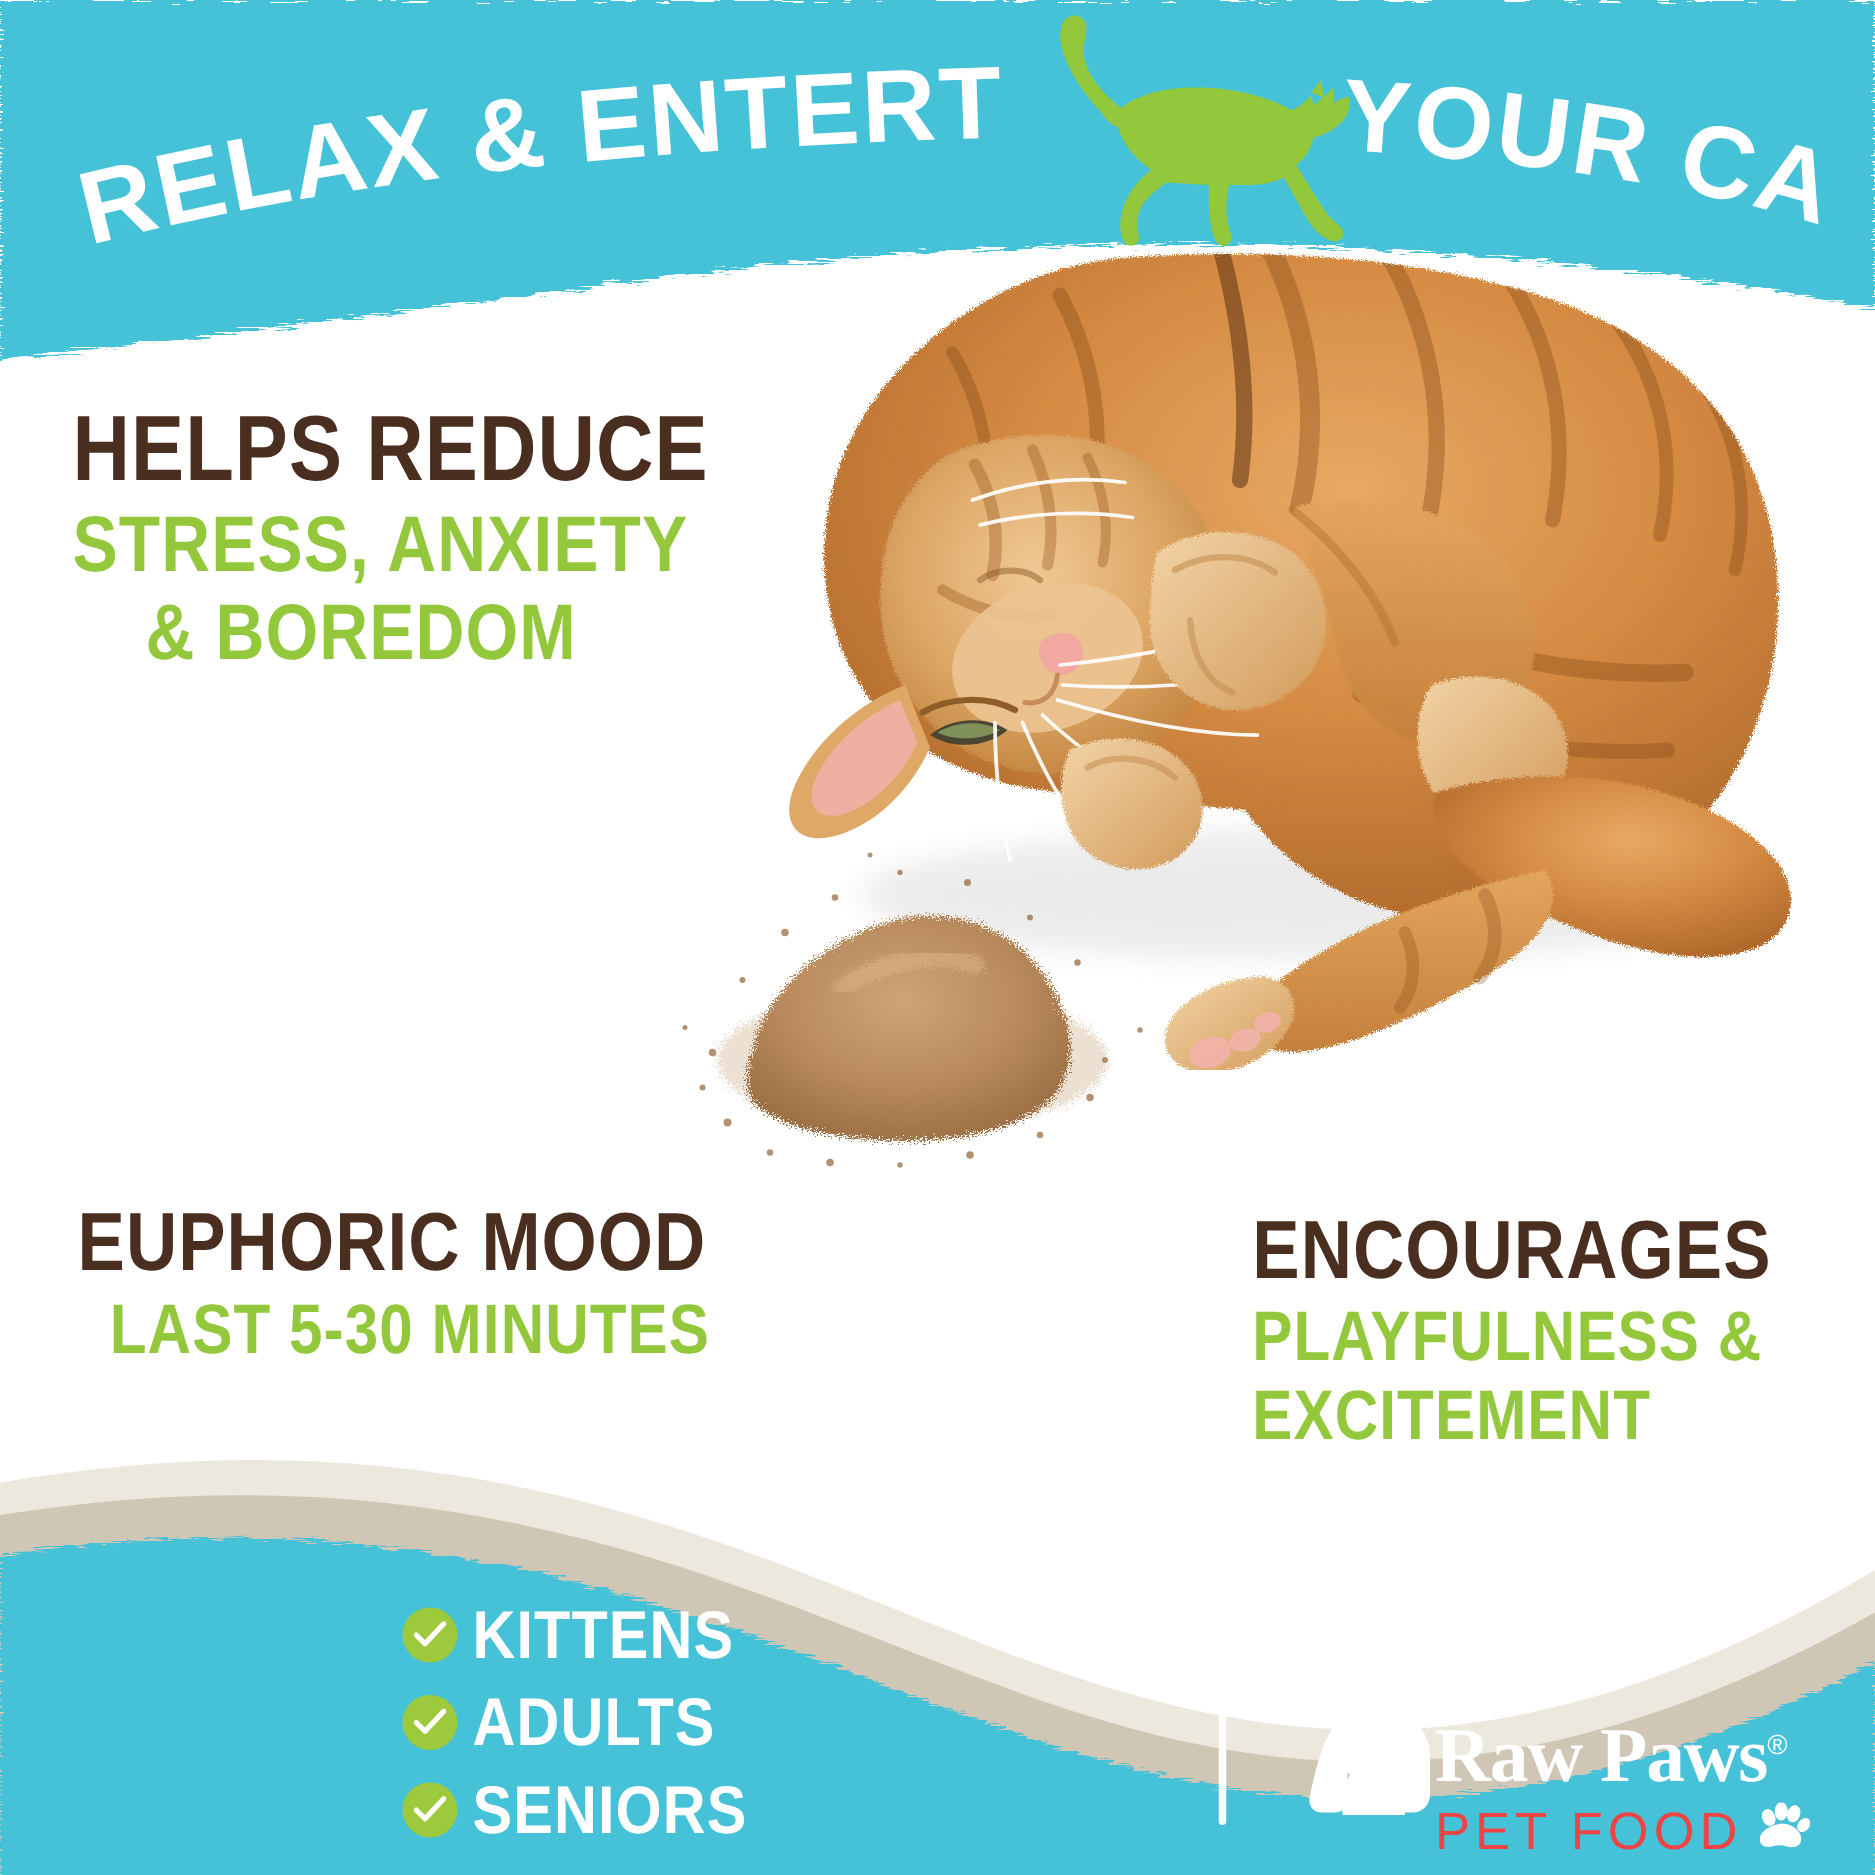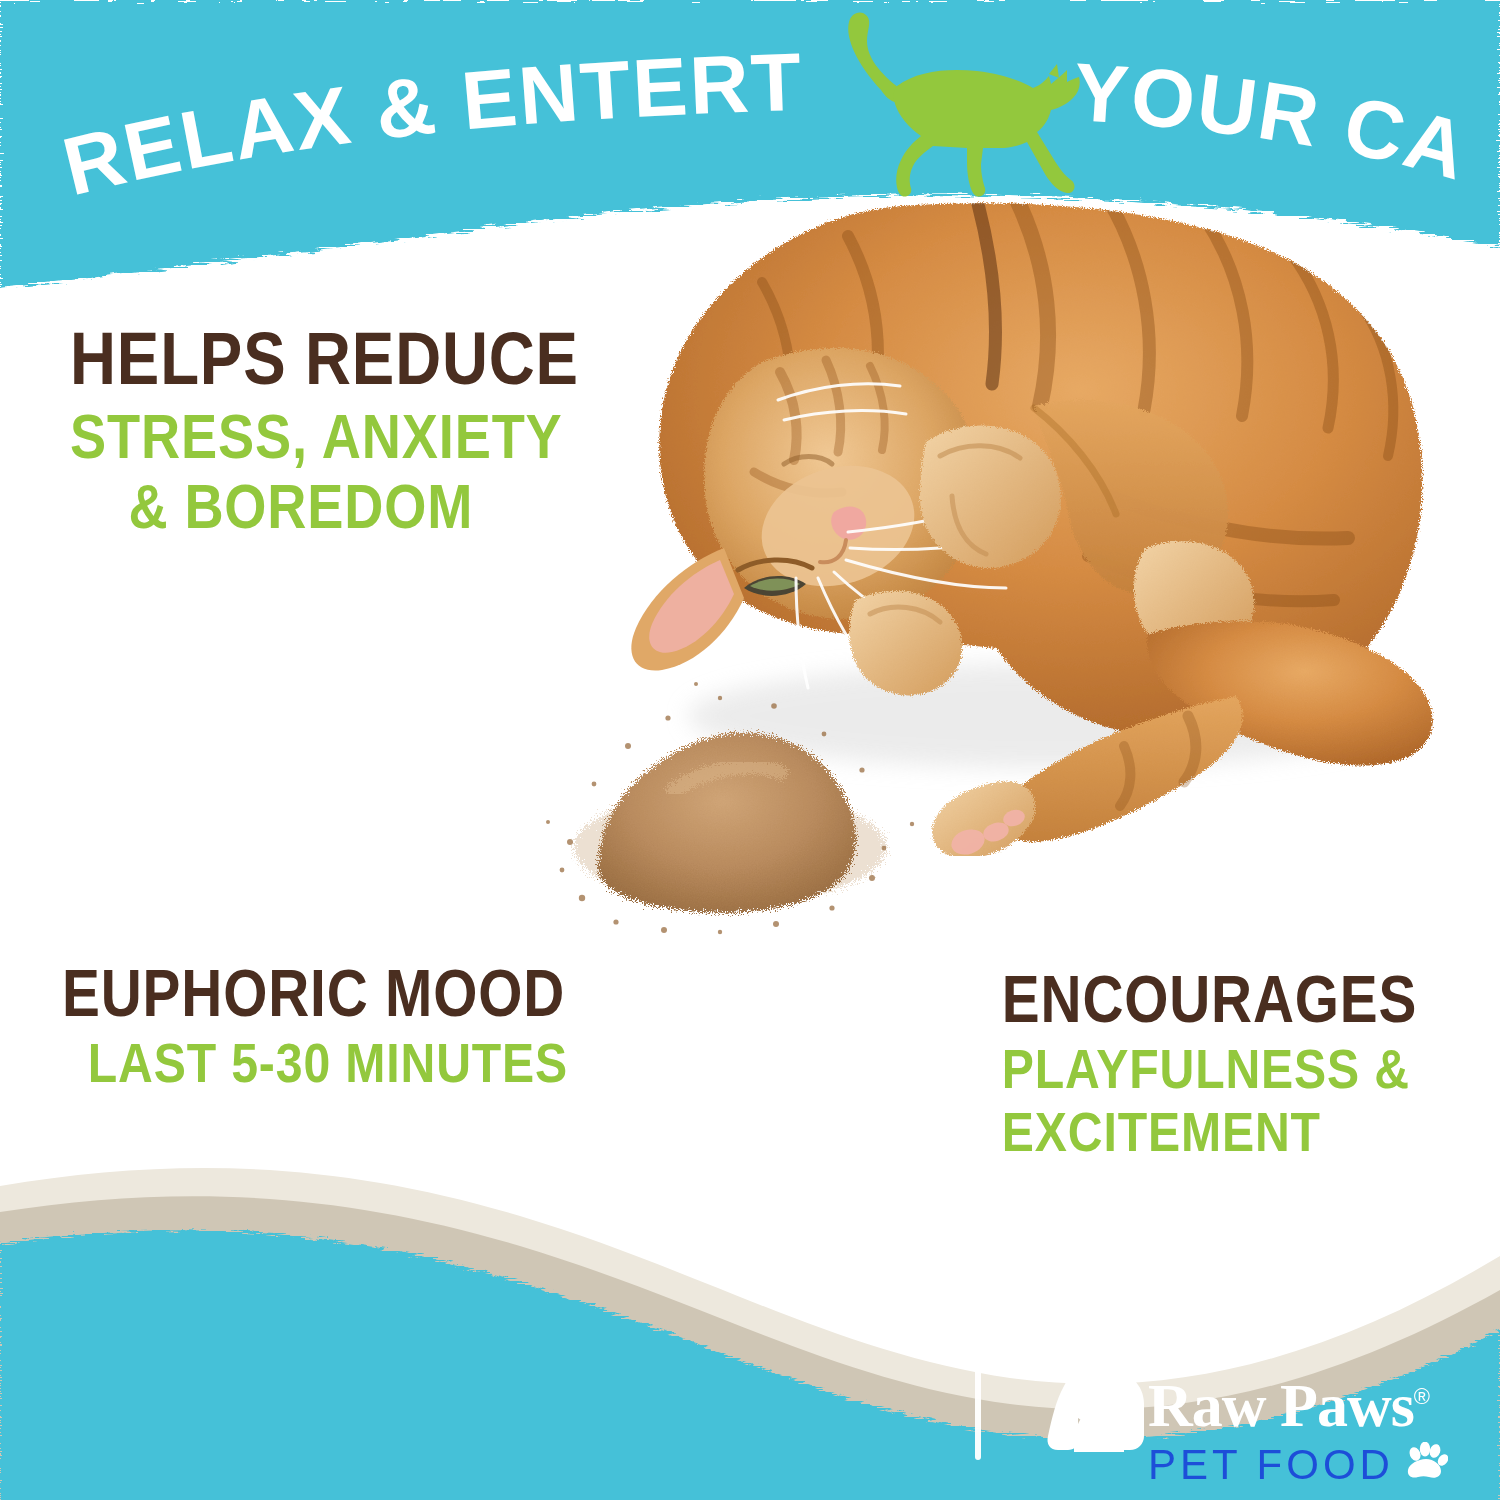--- a/index.html
+++ b/index.html
@@ -54,21 +54,21 @@
     font-family:"Liberation Sans", sans-serif;
     font-weight:bold;
     line-height:1.0;
     white-space:nowrap;
     transform:scaleX(0.86);
     letter-spacing:1px;
   }
   .t-dark{color:#4A2E20;}
   .t-green{color:#93C83D;}
 
-  #blk-reduce{left:58px;top:322px;transform-origin:left top;margin-left:12px;}
+  #blk-reduce{left:58px;top:322px;transform-origin:left top;}
   #blk-reduce .l1{font-size:74px;transform-origin:left center;}
   #blk-reduce .l2{font-size:63px;transform-origin:left center;margin-top:9px;}
   #blk-reduce .l3{font-size:63px;transform-origin:left center;margin-top:7px;padding-left:68px;}
 
   #blk-euphoric{left:62px;top:960px;}
   #blk-euphoric .l1{font-size:66px;transform-origin:left center;}
   #blk-euphoric .l2{font-size:56px;transform-origin:left center;margin-top:9px;padding-left:30px;}
 
   #blk-encourages{left:968px;top:966px;text-align:left;}
   #blk-encourages .l1{font-size:66px;transform-origin:center center;}
@@ -130,21 +130,21 @@
     font-weight:bold;font-size:62px;color:#ffffff;
     line-height:1;letter-spacing:-1px;white-space:nowrap;
     position:relative;
   }
   .brand-reg{
     font-family:"Liberation Sans", sans-serif;
     font-size:22px;vertical-align:super;font-weight:normal;
   }
   .brand-pet{
     font-family:"Liberation Sans", sans-serif;
-    font-size:42px;color:#1d4ed8;letter-spacing:4px;
+    font-size:42px;color:#ef4444;letter-spacing:4px;
     line-height:1;margin-top:6px;white-space:nowrap;
     display:flex;align-items:center;
   }
   .paw{margin-left:12px;}
 </style>
 </head>
 <body>
 
 <div id="poster">
 
@@ -467,20 +467,46 @@
                C1180,286 1340,240 1500,150 L1500,360 L0,360 Z" fill="#CFC6B5"></path>
 
       <g filter="url(#rough2)">
         <path d="M0,104 C180,78 340,88 520,142 C700,196 842,274 1012,294
                  C1182,314 1342,272 1500,190 L1500,370 L0,370 Z" fill="#44C1D8"></path>
       </g>
     </svg>
   </div>
 
 
+  <div class="check-list">
+    <div class="check-row">
+      <span class="check-badge">
+        <svg width="26" height="22" viewBox="0 0 26 22" xmlns="http://www.w3.org/2000/svg">
+          <path d="M2,11 L9,18 L24,2" stroke="#FFFFFF" stroke-width="4.2" fill="none" stroke-linecap="round" stroke-linejoin="round"></path>
+        </svg>
+      </span>
+      <span class="check-label">KITTENS</span>
+    </div>
+    <div class="check-row">
+      <span class="check-badge">
+        <svg width="26" height="22" viewBox="0 0 26 22" xmlns="http://www.w3.org/2000/svg">
+          <path d="M2,11 L9,18 L24,2" stroke="#FFFFFF" stroke-width="4.2" fill="none" stroke-linecap="round" stroke-linejoin="round"></path>
+        </svg>
+      </span>
+      <span class="check-label">ADULTS</span>
+    </div>
+    <div class="check-row">
+      <span class="check-badge">
+        <svg width="26" height="22" viewBox="0 0 26 22" xmlns="http://www.w3.org/2000/svg">
+          <path d="M2,11 L9,18 L24,2" stroke="#FFFFFF" stroke-width="4.2" fill="none" stroke-linecap="round" stroke-linejoin="round"></path>
+        </svg>
+      </span>
+      <span class="check-label">SENIORS</span>
+    </div>
+  </div>
 
   <div class="divider"></div>
 
   <div class="brand">
     <div class="brand-mark">
       <svg width="118" height="126" viewBox="0 0 118 126" xmlns="http://www.w3.org/2000/svg">
         <g fill="#FFFFFF">
 
           <path d="M58,16 C72,8 90,10 98,22 C104,31 102,42 94,48
                    C100,54 104,62 104,72 L104,104 C104,112 98,118 90,118

